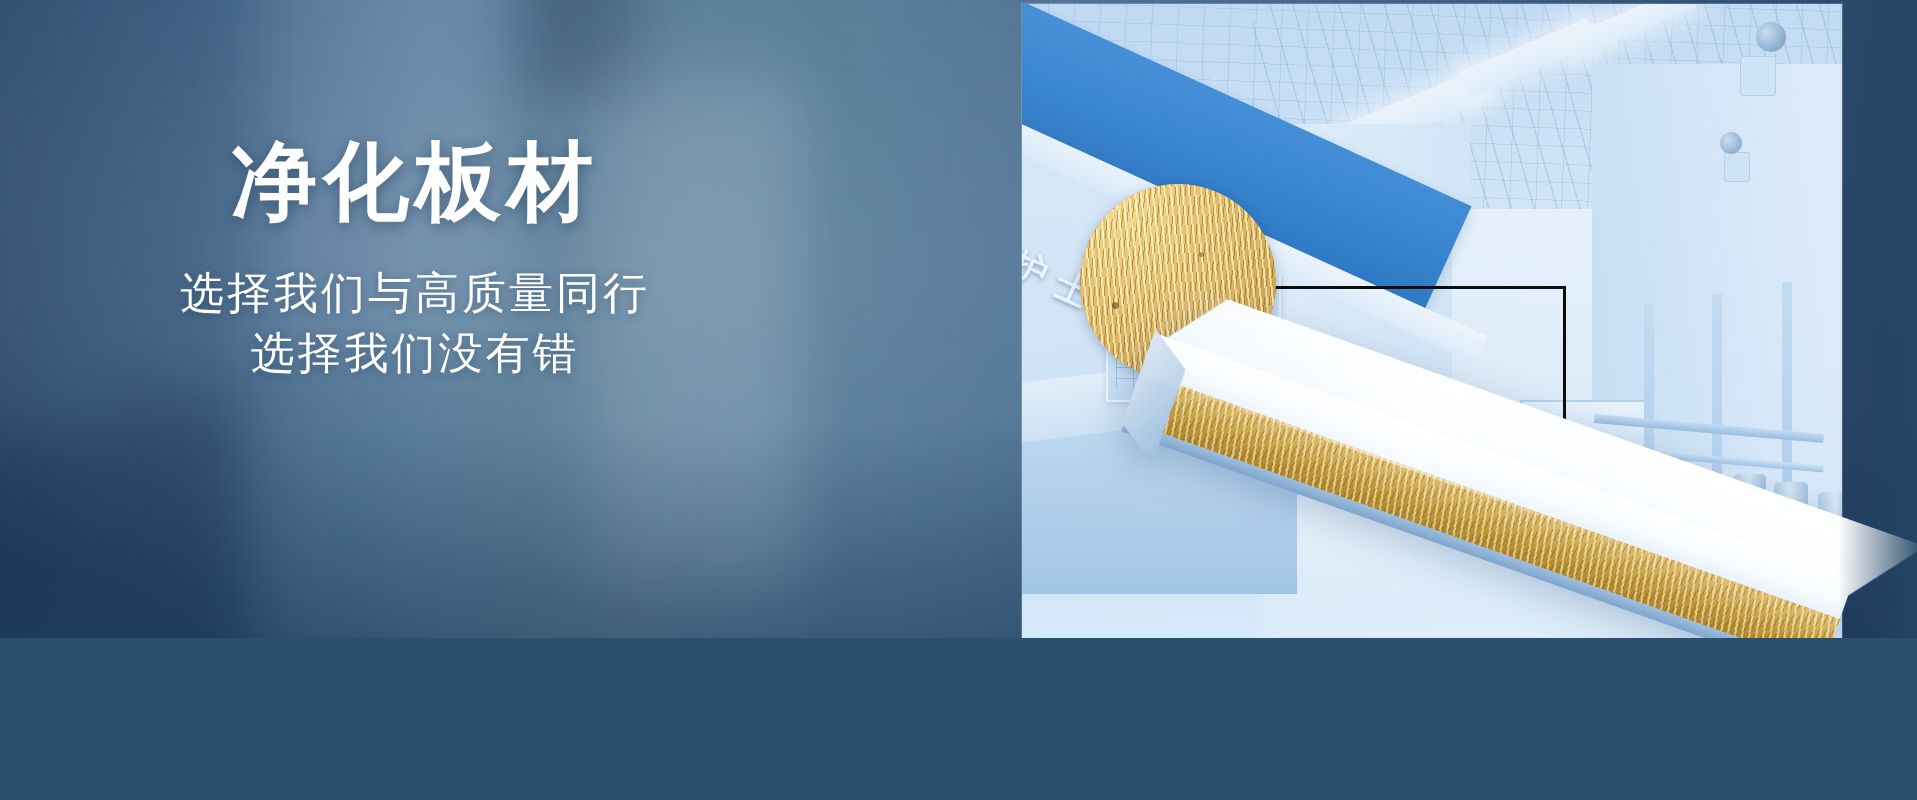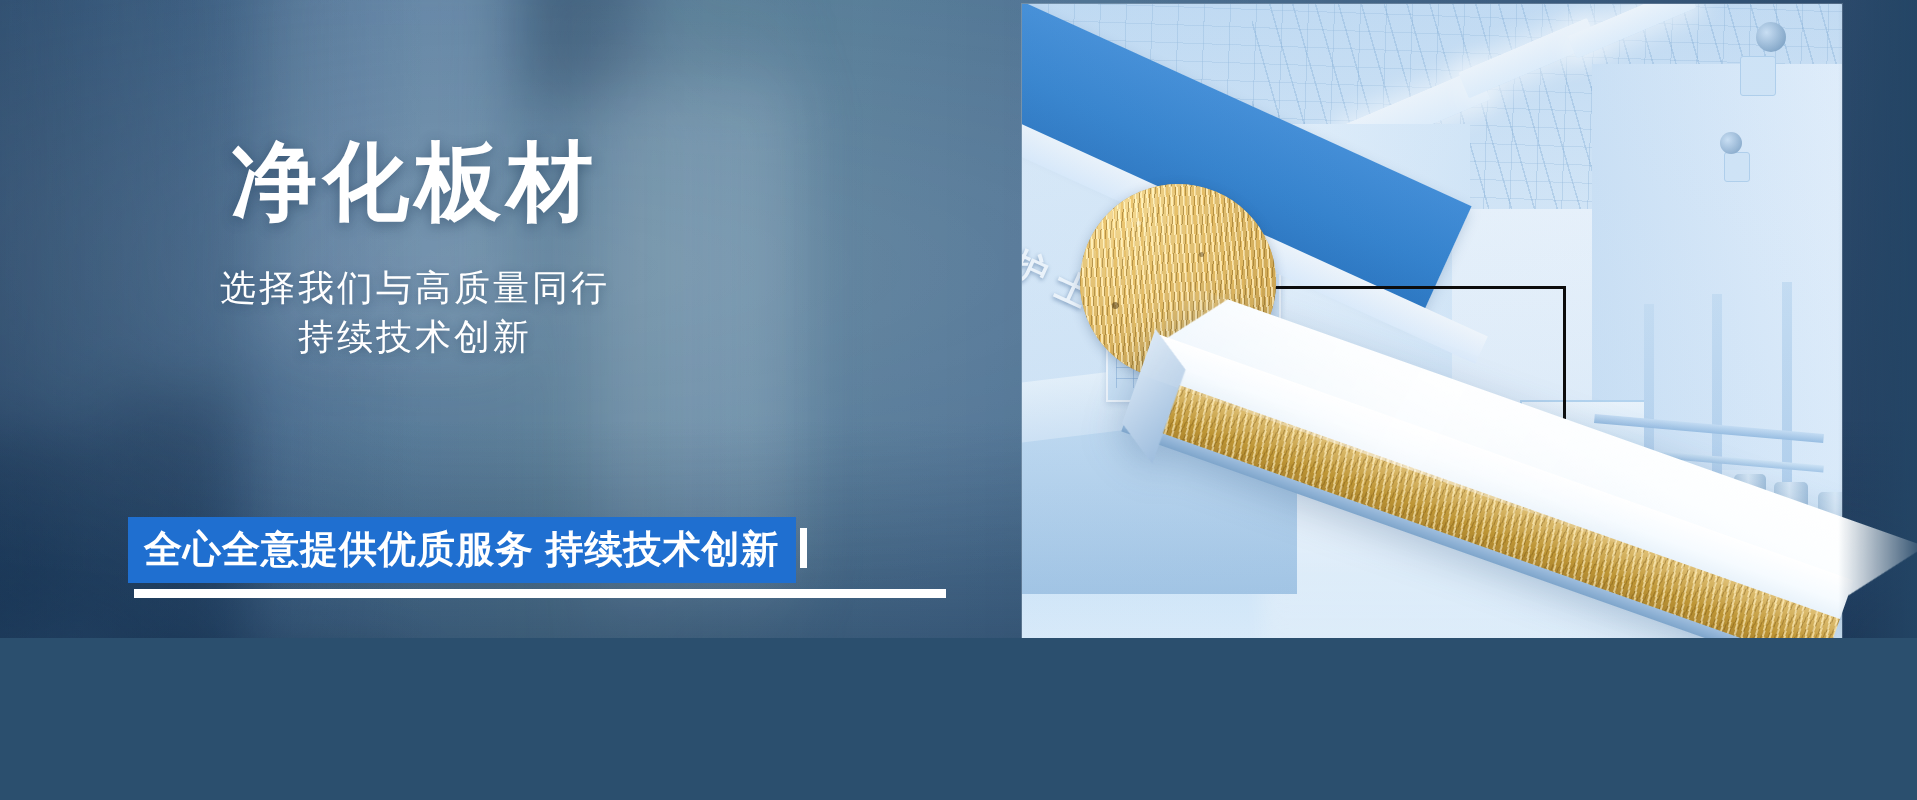--- a/index.html
+++ b/index.html
@@ -80,21 +80,21 @@
   }
   .headline {
     font-size:86px;
     font-weight:bold;
     color:#ffffff;
     letter-spacing:6px;
     line-height:1.08;
     text-shadow:0 3px 14px rgba(18,44,74,.45);
   }
   .sub-line {
-    font-size:36px;
+    font-size:44px;
     color:#ffffff;
     letter-spacing:3px;
     line-height:1.32;
     font-weight:400;
     text-shadow:0 2px 10px rgba(18,44,74,.40);
   }
   .sub-1 { margin-top:36px; }
   .sub-2 { margin-top:2px; }
 
   .tagline-wrap {
@@ -428,29 +428,23 @@
     <div class="bg-louvers"></div>
     <div class="bg-louvers2"></div>
   </div>
 
   <div class="bg-tint"></div>
   <div class="bg-vignette"></div>
 
   <div class="copy">
     <div class="headline">净化板材</div>
     <div class="sub-line sub-1">选择我们与高质量同行</div>
-    <div class="sub-line sub-2">持续技术创新</div>
+    <div class="sub-line sub-2">选择我们没有错</div>
   </div>
 
-  <div class="tagline-wrap">
-    <div>
-      <span class="tagline">全心全意提供优质服务 持续技术创新</span><span class="caret"></span>
-    </div>
-    <div class="tagline-underline"></div>
-  </div>
 
   <div class="photo">
 
     <div class="ceiling"></div>
     <div class="ceiling-persp"></div>
 
     <div class="lightpanel lp1"></div>
     <div class="lightpanel lp2"></div>
     <div class="lightpanel lp3"></div>
     <div class="lightpanel lp4"></div>

